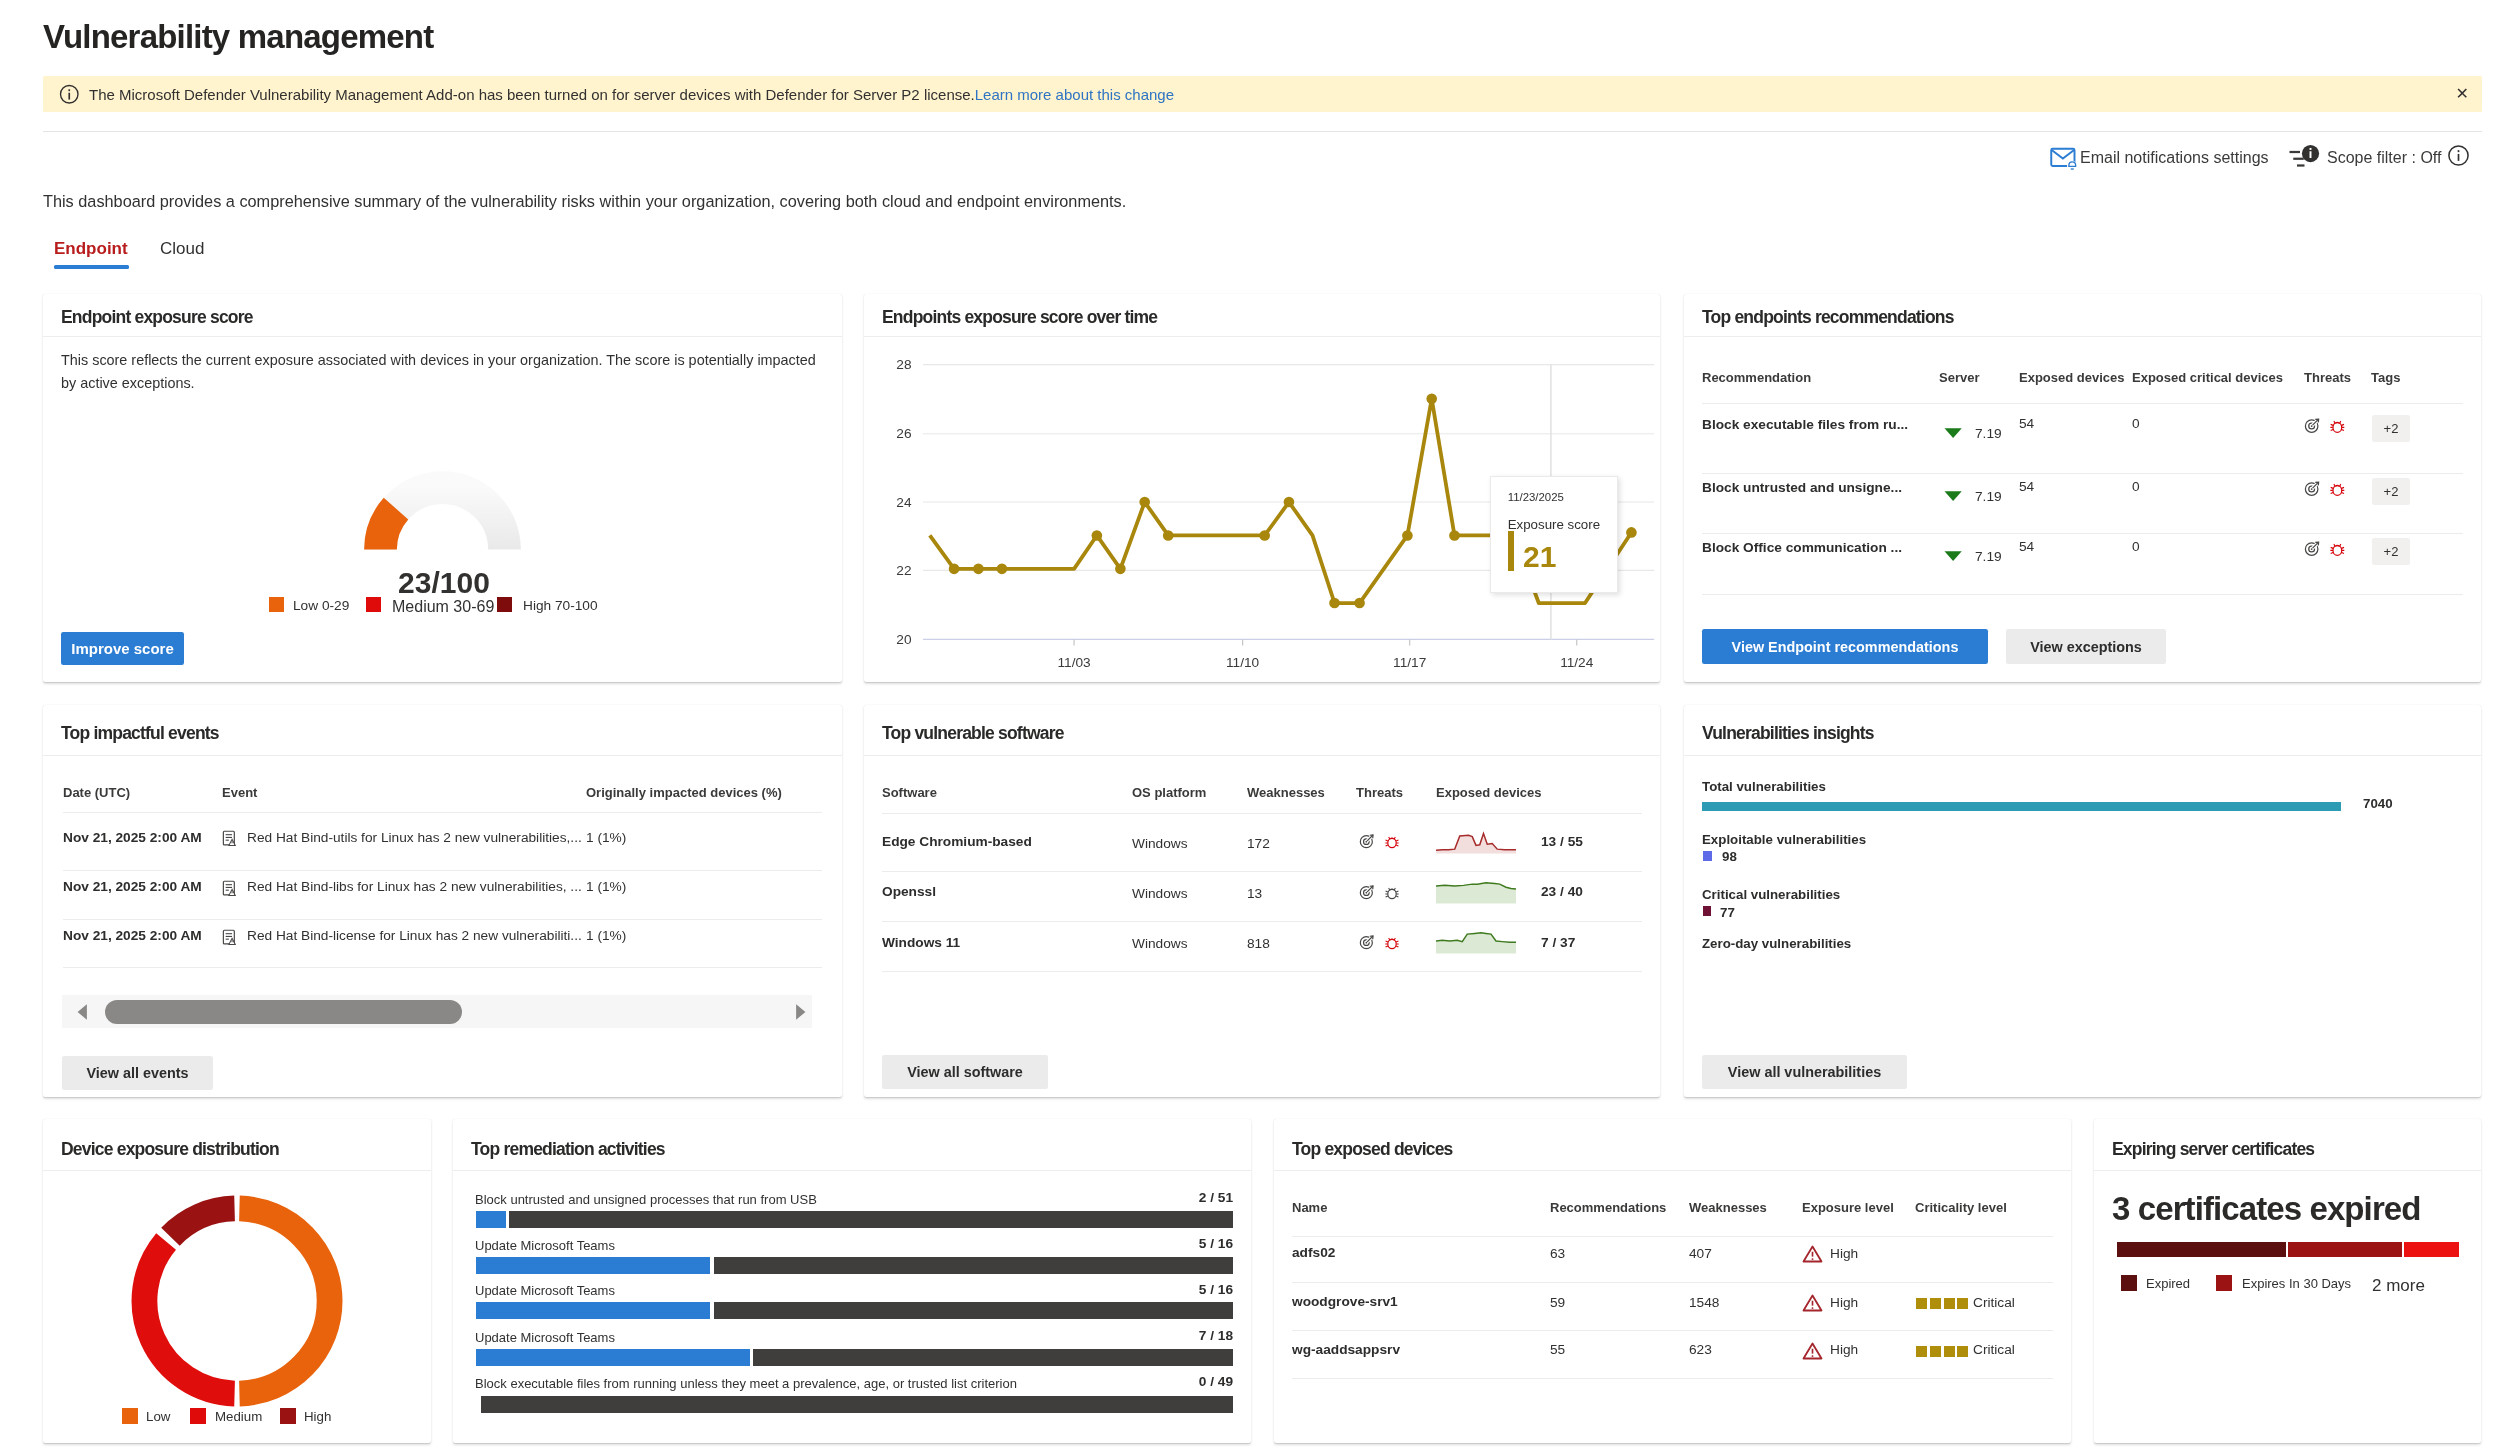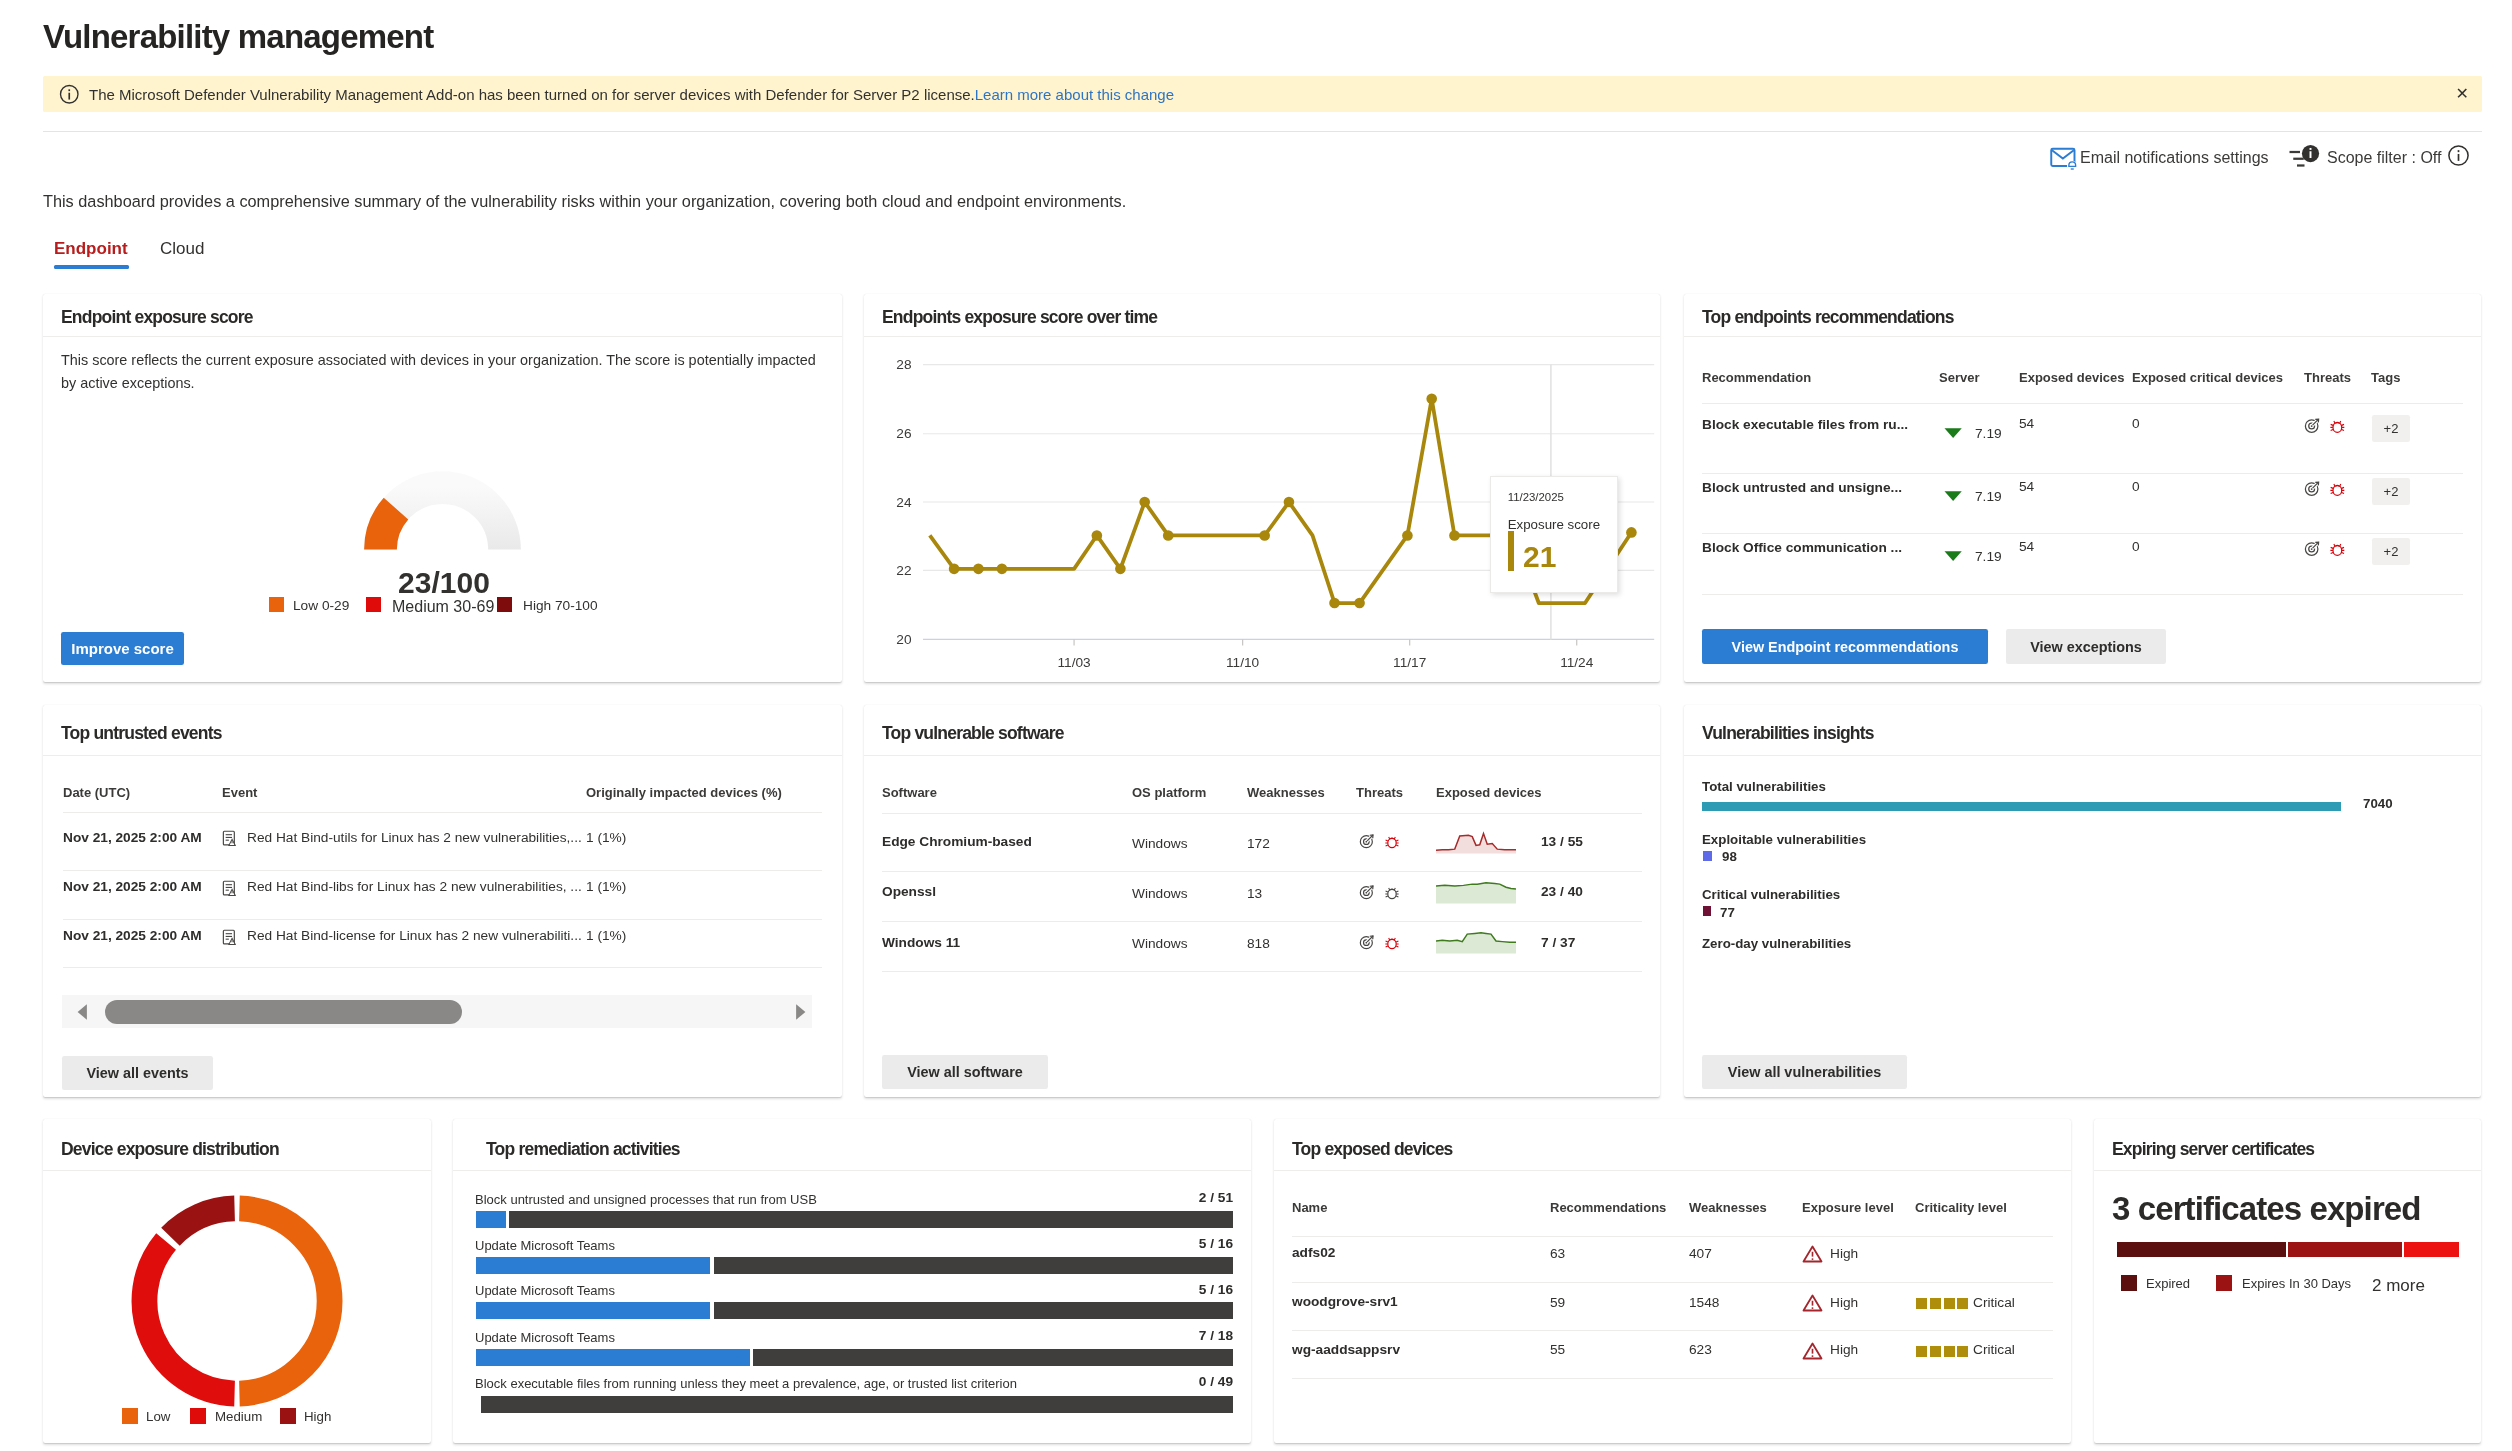--- a/index.html
+++ b/index.html
@@ -227,21 +227,21 @@
         <path d="M9.3 8.9 Q12 6.6 14.7 8.9" fill="none" stroke="#D6040C" stroke-width="1.6"></path>
         <path d="M8.8 9.4 L7 5.9 M15.2 9.4 L17 5.9" fill="none" stroke="#D6040C" stroke-width="1.6"></path>
         <path d="M5.8 12 L2.4 10.6 M5.5 15 L2 15 M5.8 18 L2.4 19.4 M18.2 12 L21.6 10.6 M18.5 15 L22 15 M18.2 18 L21.6 19.4" stroke="#D6040C" stroke-width="1.7" fill="none"></path>
       </svg>
     <div class="tag" style="left:688px;top:244px;">+2</div>
     <div class="sep" style="left:18px;right:18px;top:300px;"></div>
     <div class="btn blue" style="left:18px;top:335px;width:286px;height:35px;">View Endpoint recommendations</div>
     <div class="btn gray" style="left:322px;top:335px;width:160px;height:35px;">View exceptions</div>
   </div>
   <div class="card" style="left:43px;top:705px;width:799px;height:392px;">
-    <div class="chead" style="top:17.5px;">Top untrusted events</div>
+    <div class="chead" style="top:17.5px;">Top impactful events</div>
     <div class="chline" style="top:50px;"></div>
     <div class="th" style="left:20px;top:80px;">Date (UTC)</div>
     <div class="th" style="left:179px;top:80px;">Event</div>
     <div class="th" style="left:543px;top:80px;">Originally impacted devices (%)</div>
     <div class="sep" style="left:20px;right:20px;top:107px;"></div>
     <div class="cellb" style="left:20px;top:125px;">Nov 21, 2025 2:00 AM</div>
       <svg class="abs" style="left:179px;top:125px;" width="13.7" height="16.7" viewBox="0 0 30 36">
         <rect x="3" y="2.5" width="24" height="30" rx="2" fill="none" stroke="#494745" stroke-width="2.6"></rect>
         <line x1="8" y1="10" x2="22" y2="10" stroke="#494745" stroke-width="2.4"></line>
         <line x1="8" y1="16" x2="22" y2="16" stroke="#494745" stroke-width="2.4"></line>
@@ -391,21 +391,21 @@
       <path d="M 57.3 60.2 A 122 122 0 0 1 141.8 23.04" fill="none" stroke="#9A1212" stroke-width="34"></path>
     </svg>
     <span class="lsq" style="left:79px;top:289px;background:#E8630C;"></span>
     <span class="lg" style="left:103px;top:290px;">Low</span>
     <span class="lsq" style="left:147px;top:289px;background:#DF0B0B;"></span>
     <span class="lg" style="left:172px;top:290px;">Medium</span>
     <span class="lsq" style="left:237px;top:289px;background:#9A1212;"></span>
     <span class="lg" style="left:261px;top:290px;">High</span>
   </div>
   <div class="card" style="left:453px;top:1119px;width:798px;height:324px;">
-    <div class="chead" style="top:20px;margin-left:15px;">Top remediation activities</div>
+    <div class="chead" style="top:20px;">Top remediation activities</div>
     <div class="chline" style="top:51px;"></div>
     <div class="cell" style="left:22px;top:73px;font-size:13px;">Block untrusted and unsigned processes that run from USB</div>
     <div class="cellb" style="right:18px;top:71px;">2 / 51</div>
     <div class="abs" style="left:23px;top:92px;width:757px;height:16.7px;">
         <span style="position:absolute;left:0;width:30px;height:16.7px;background:#2B7CD3;"></span>
         <span style="position:absolute;left:33px;right:0;height:16.7px;background:#3F3E3D;"></span>
       </div>
     <div class="cell" style="left:22px;top:119px;font-size:13px;">Update Microsoft Teams</div>
     <div class="cellb" style="right:18px;top:117px;">5 / 16</div>
     <div class="abs" style="left:23px;top:138px;width:757px;height:16.7px;">

